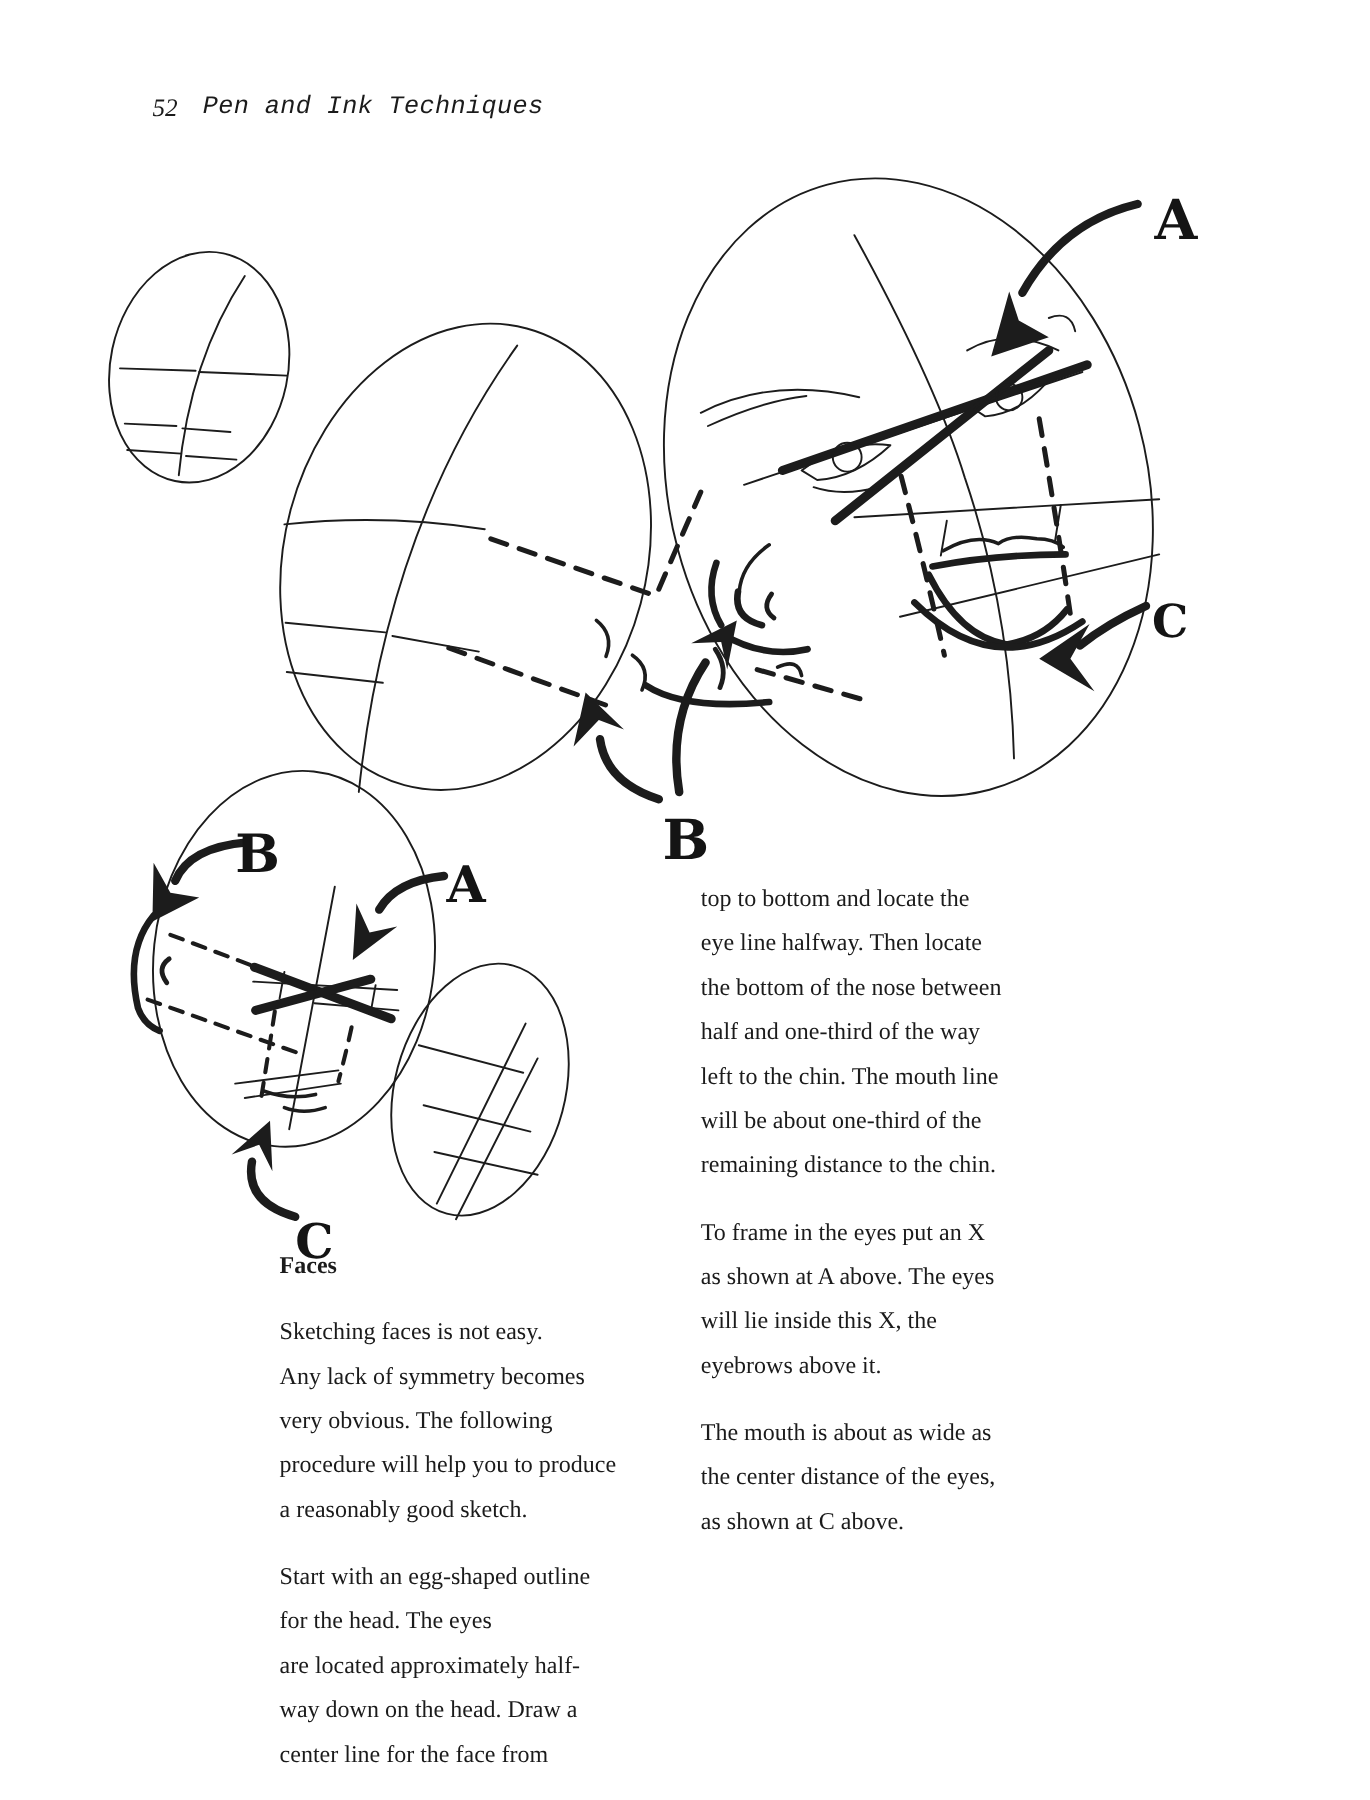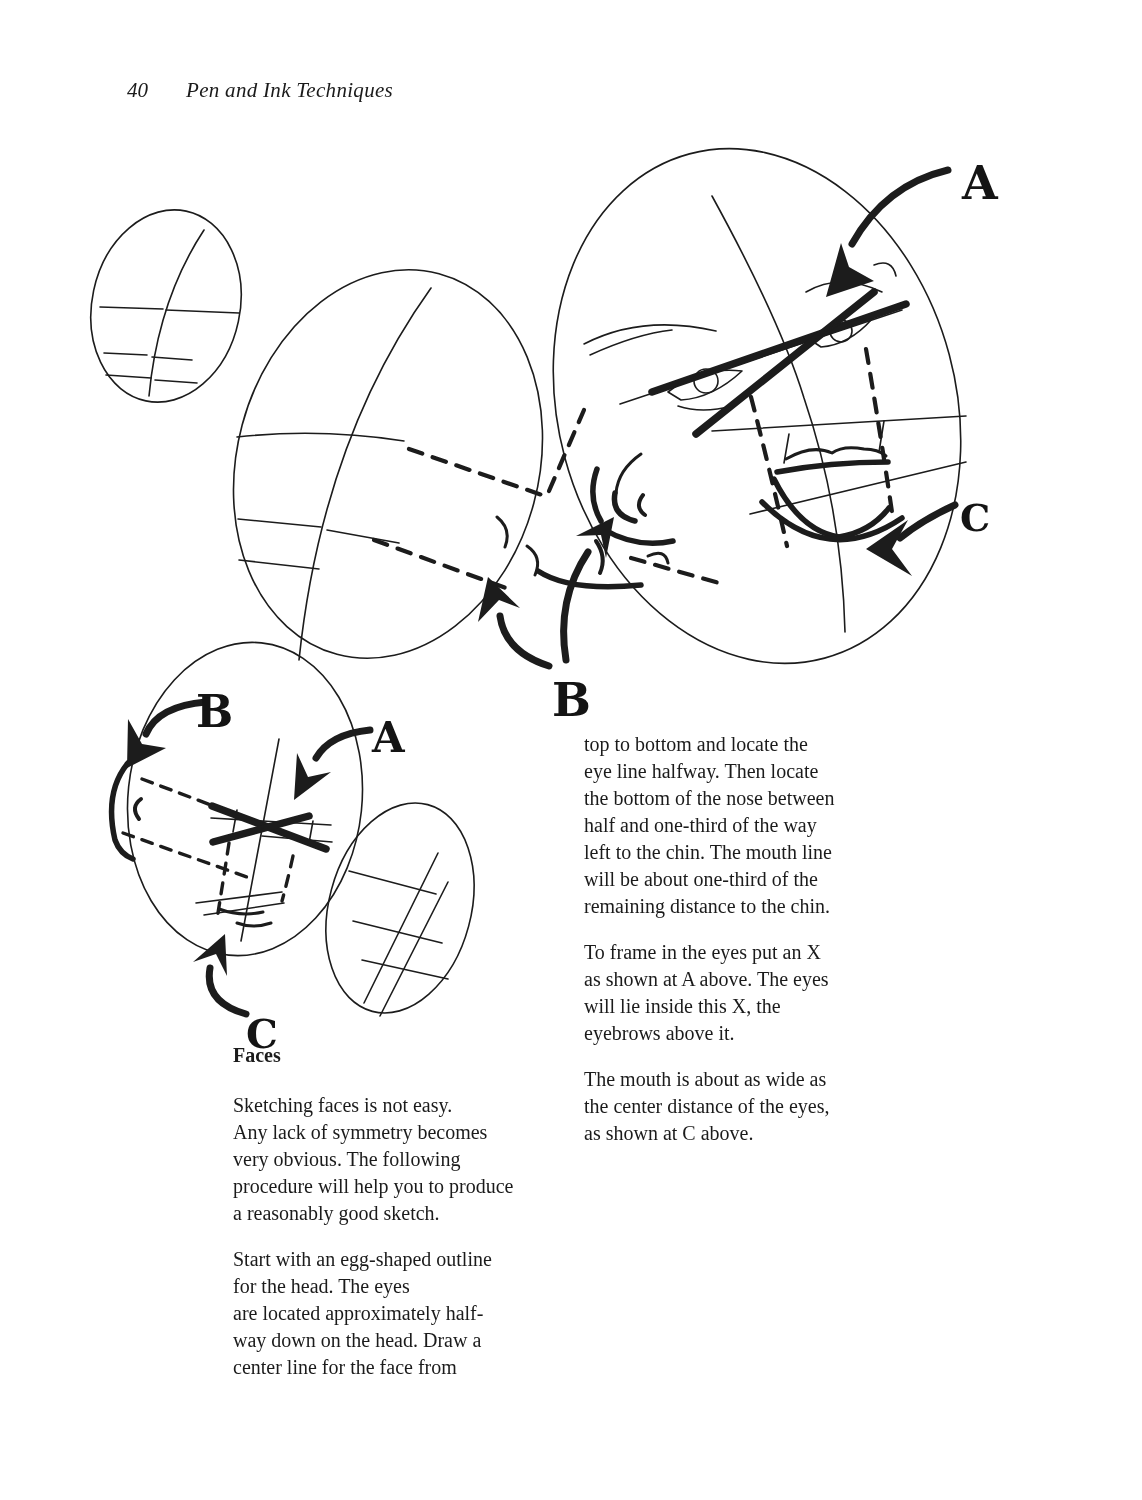--- a/index.html
+++ b/index.html
@@ -26,26 +26,26 @@
   .dash2{stroke-width:3.4;stroke-dasharray:11 9;}
   .fillk{fill:#1c1c1c !important;stroke:none !important;}
   .lbl{
     font-family:"DejaVu Serif", serif;
     font-weight:700;
     fill:#141414;
     stroke:none;
   }
   .header{position:absolute;top:78px;left:0;width:1142px;font-style:italic;font-size:21px;}
   .page-num{position:absolute;left:127px;top:0;}
-  .running-title{position:absolute;left:186px;top:0;letter-spacing:0.3px;}
+  .running-title{position:absolute;left:169px;top:0;letter-spacing:0.3px;font-family:Liberation Mono, monospace;}
   .faces-heading{
     position:absolute;left:233px;top:1044px;width:310px;
     text-align:left;font-weight:700;font-size:20px;
   }
-  .col{position:absolute;font-size:20px;line-height:27px;}
+  .col{position:absolute;font-size:20px;line-height:37px;}
   .col p{margin:0 0 19px 0;white-space:pre-line;}
   .left-col{left:233px;top:1092px;width:345px;}
   .right-col{left:584px;top:731px;width:345px;}
 </style>
 </head>
 <body>
 
 <div class="page">
 
   <svg class="figure-svg" viewBox="0 0 1142 1500">
@@ -179,21 +179,21 @@
 
     <text class="lbl" x="962" y="199" font-size="46">A</text>
     <text class="lbl" x="960" y="531" font-size="38">C</text>
     <text class="lbl" x="552" y="716" font-size="46">B</text>
     <text class="lbl" x="196" y="727" font-size="44">B</text>
     <text class="lbl" x="372" y="752" font-size="42">A</text>
     <text class="lbl" x="246" y="1048" font-size="40">C</text>
   </svg>
 
   <div class="header">
-    <span class="page-num">40</span>
+    <span class="page-num">52</span>
     <span class="running-title">Pen and Ink Techniques</span>
   </div>
 
   <div class="faces-heading">Faces</div>
 
   <div class="col left-col">
     <p>Sketching faces is not easy.
 Any lack of symmetry becomes
 very obvious. The following
 procedure will help you to produce

